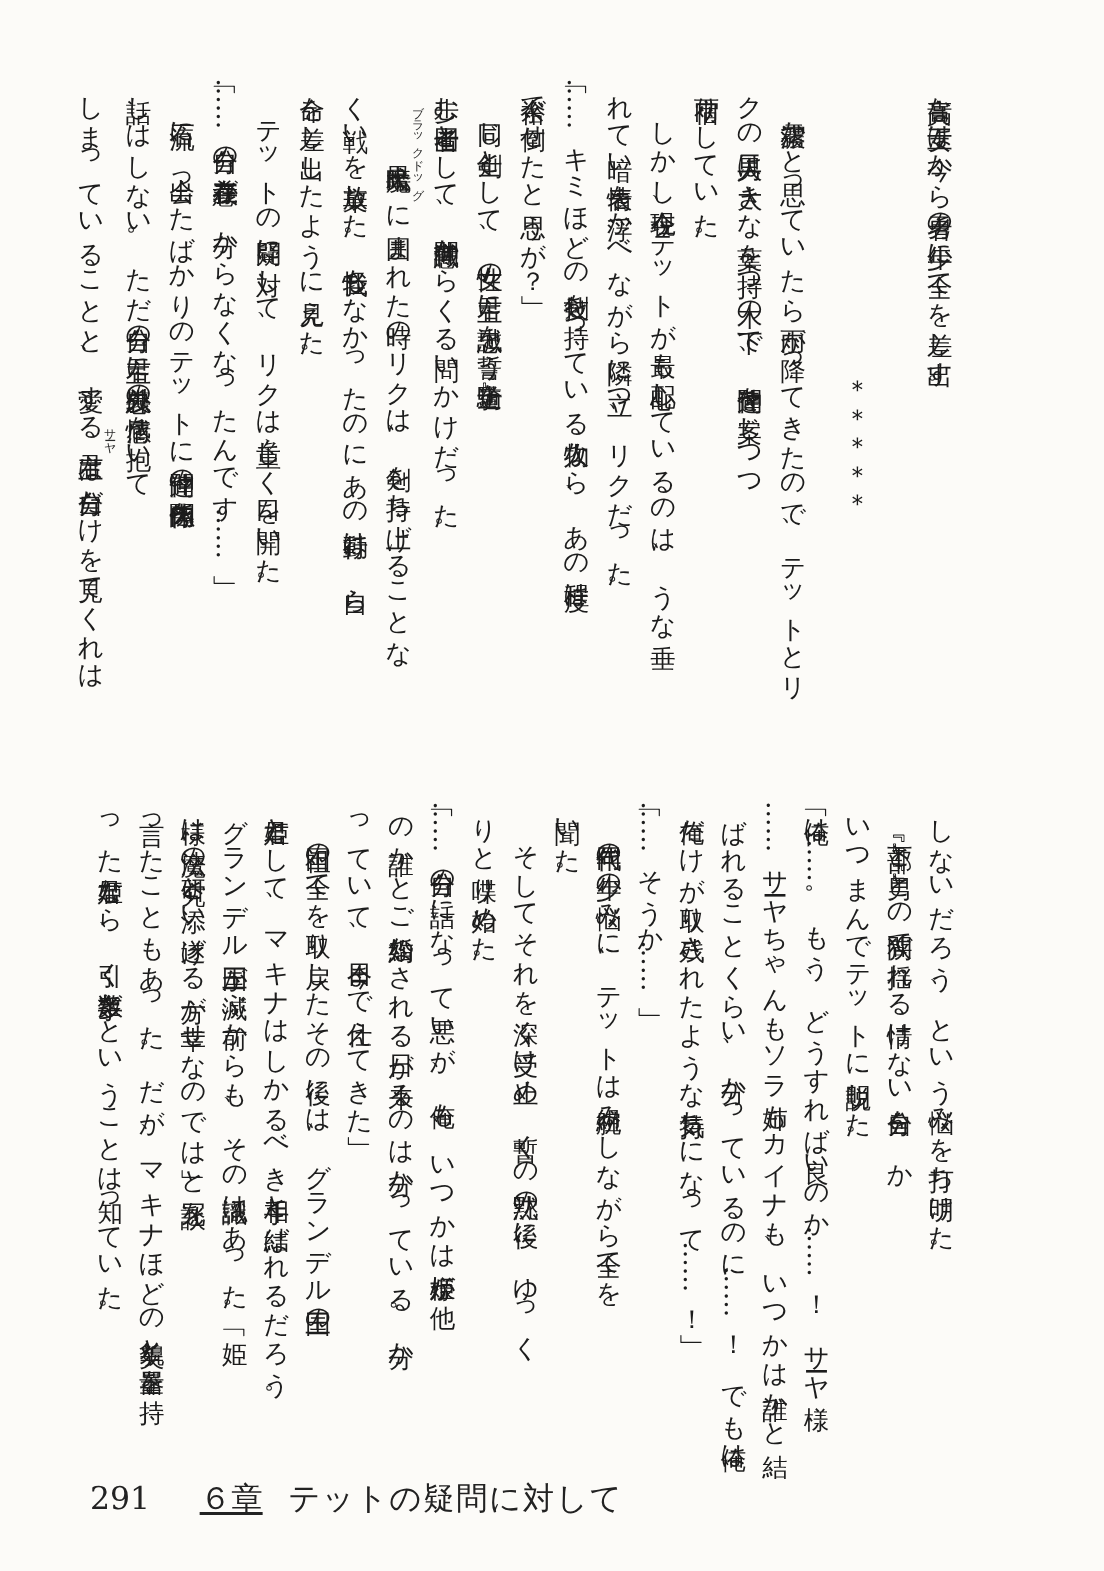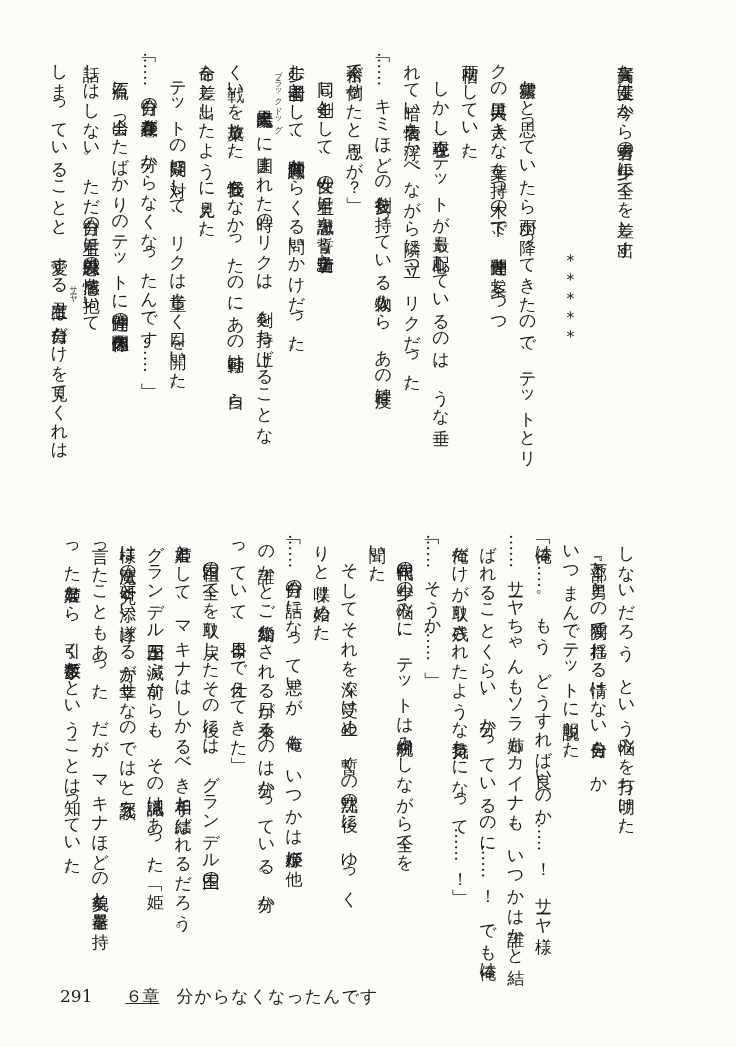--- a/index.html
+++ b/index.html
@@ -26,21 +26,21 @@
   .scene-break{
     margin-right:26px;
     margin-left:14px;
     letter-spacing:2px;
   }
   ruby{ruby-align:center;}
   rt{font-size:8px;letter-spacing:0;color:#2a2a2a;}
   .footer{
     position:absolute;
     left:60px;top:985px;
-    font-size:17px;
+    font-size:21px;
     color:#222;
     display:flex;
     align-items:baseline;
   }
   .footer .chapter{margin-left:33px;text-decoration:underline;}
   .footer .title{margin-left:17px;letter-spacing:1px;}
 </style>
 </head>
 <body>
 
@@ -88,16 +88,16 @@
       <div class="line">姫君として、マキナはしかるべき相手と結ばれるだろう。</div>
       <div class="line">グランデル王国が滅ぶ前からも、その認識はあった。「姫</div>
       <div class="line">様は魔法の研究と添い遂げる方が幸せなのでは」と冗談を</div>
       <div class="line">言ったこともあった。だが、マキナほどの美貌と器量を持</div>
       <div class="line">った姫君なら、引く手数多だということは知っていた。</div>
     </section>
 
   <footer class="footer">
     <span class="num">291</span>
     <span class="chapter">６章</span>
-    <span class="title">分からなくなったんです</span>
+    <span class="title">テットの疑問に対して</span>
   </footer>
 
 </div>
 
 </body></html>

